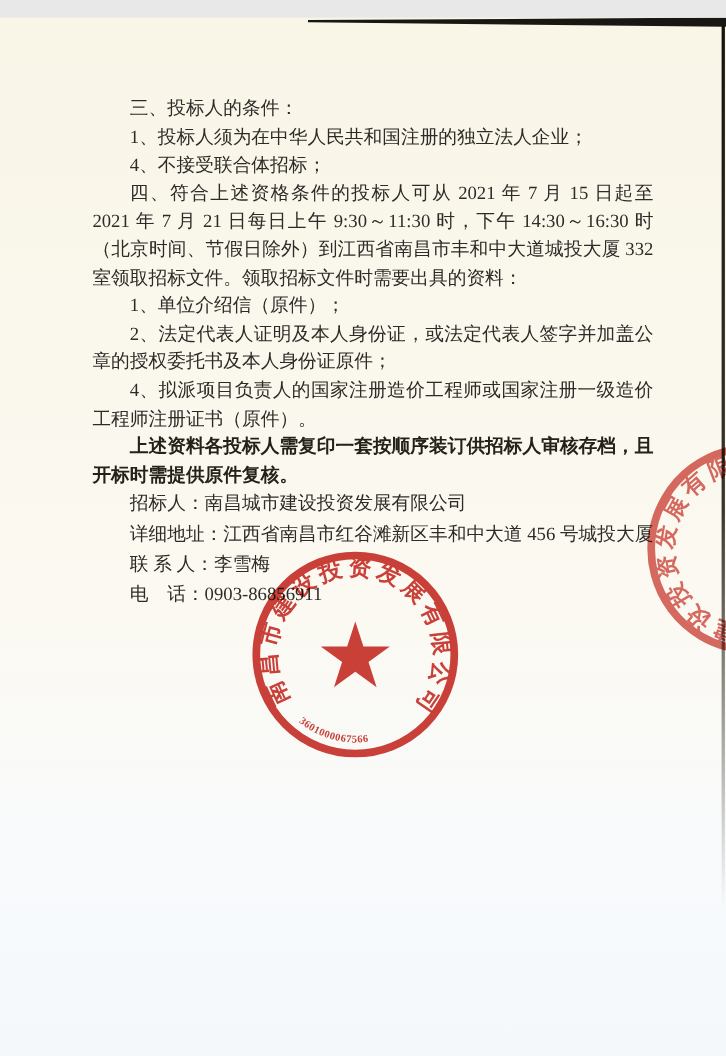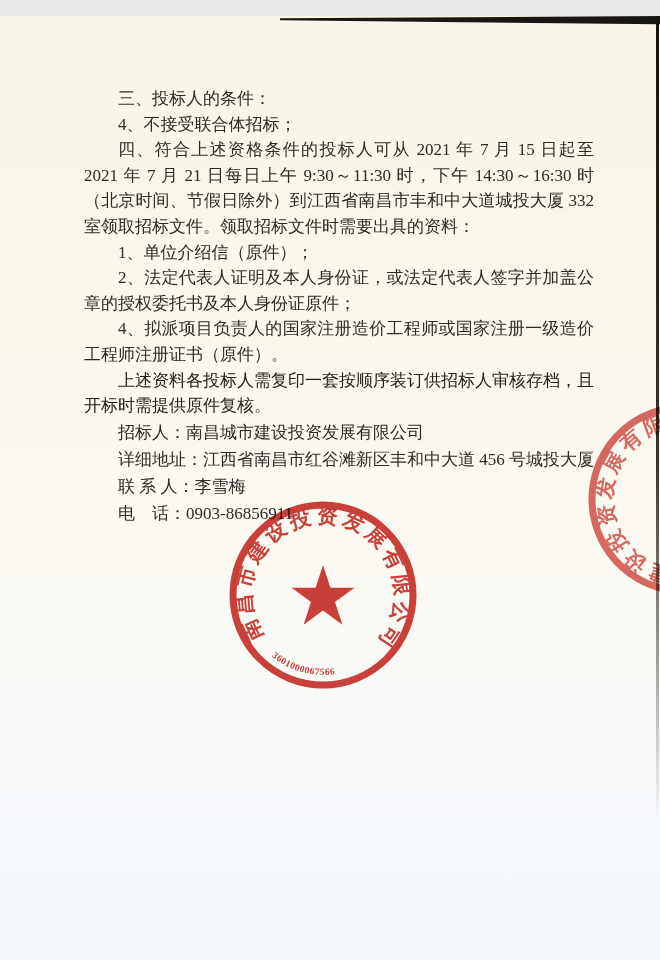--- a/index.html
+++ b/index.html
@@ -21,21 +21,21 @@
   
   .right-edge{
     position:absolute;top:7px;right:1px;width:3px;height:800px;
     background:linear-gradient(180deg,#16130f 0%,#39342d 55%,rgba(90,84,74,0) 100%);
   }
   .content{
     position:absolute;left:84px;top:70px;width:510px;
     font-size:17px;line-height:25.6px;text-align:justify;
   }
   .content p{margin:0;text-indent:2em;}
-  .content p.bold{font-weight:normal;color:#232119;}
+  .content p.bold{font-weight:bold;color:#232119;}
   .content p.contact{line-height:27.2px;text-align:left;}
   
   .seal{
     position:absolute;left:223px;top:479px;width:200px;height:200px;
     mix-blend-mode:multiply;opacity:.92;
   }
   .edge-seal{
     position:absolute;left:584px;top:383px;width:200px;height:200px;
     mix-blend-mode:multiply;opacity:.82;
     transform:rotate(-105deg);transform-origin:50% 50%;
@@ -46,20 +46,21 @@
 </head>
 <body>
 
 <div class="page">
 
   <div class="top-edge"></div>
   <div class="right-edge"></div>
 
   <div class="content">
     <p>三、投标人的条件：</p>
+    <p>1、投标人须为在中华人民共和国注册的独立法人企业；</p>
     <p>4、不接受联合体招标；</p>
     <p>四、符合上述资格条件的投标人可从 2021 年 7 月 15 日起至 2021 年 7 月 21 日每日上午 9:30～11:30 时，下午 14:30～16:30 时（北京时间、节假日除外）到江西省南昌市丰和中大道城投大厦 332 室领取招标文件。领取招标文件时需要出具的资料：</p>
     <p>1、单位介绍信（原件）；</p>
     <p>2、法定代表人证明及本人身份证，或法定代表人签字并加盖公章的授权委托书及本人身份证原件；</p>
     <p>4、拟派项目负责人的国家注册造价工程师或国家注册一级造价工程师注册证书（原件）。</p>
     <p class="bold">上述资料各投标人需复印一套按顺序装订供招标人审核存档，且开标时需提供原件复核。</p>
     <p class="contact">招标人：南昌城市建设投资发展有限公司</p>
     <p class="contact">详细地址：江西省南昌市红谷滩新区丰和中大道 456 号城投大厦</p>
     <p class="contact">联 系 人：李雪梅</p>
     <p class="contact">电　话：0903-86856911</p>

